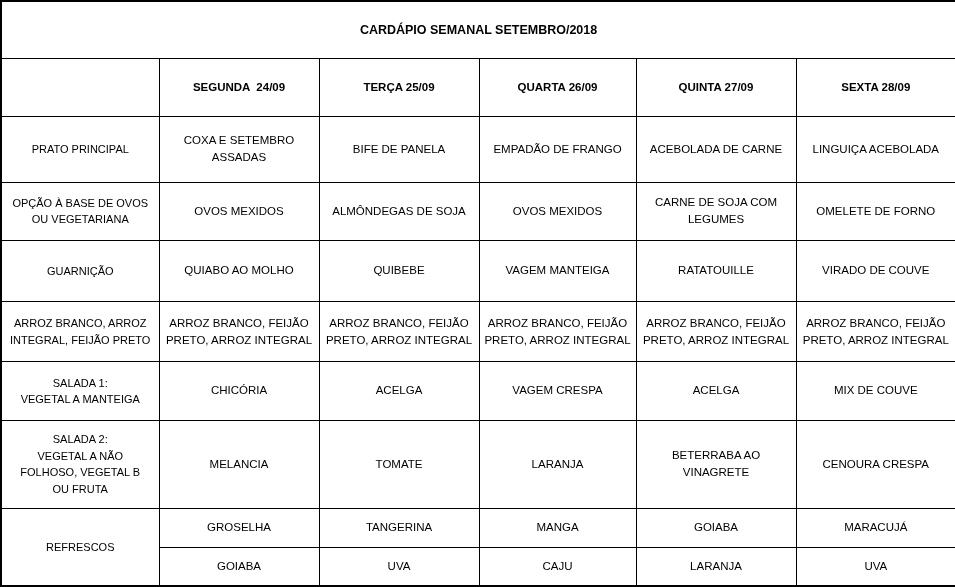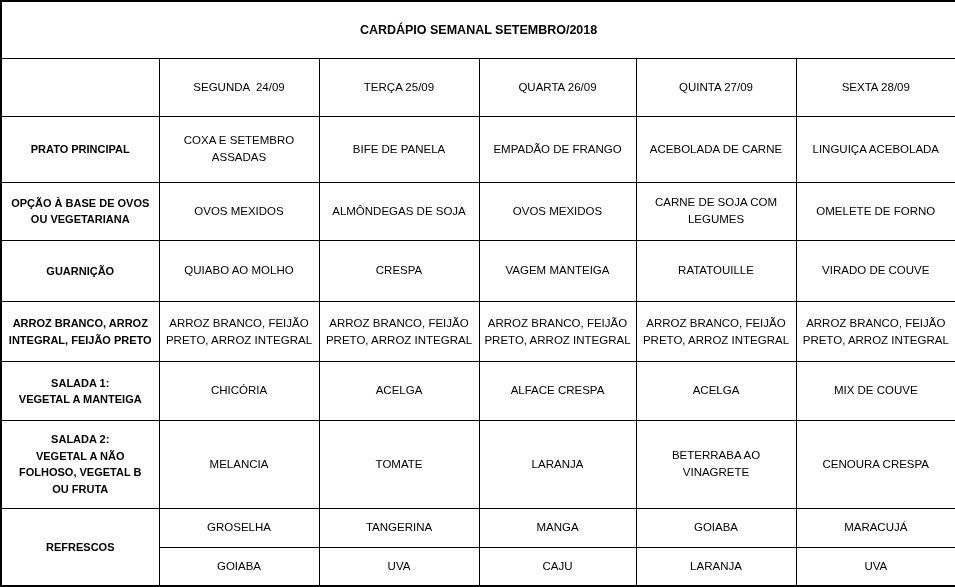--- a/index.html
+++ b/index.html
@@ -29,25 +29,25 @@
     white-space: pre-wrap;
     line-height: 1.5;
     overflow: hidden;
   }
   .title-cell {
     font-weight: bold;
     font-size: 12.5px;
     border-bottom: 1px solid #000000;
   }
   th.day {
-    font-weight: normal;
+    font-weight: bold;
     font-size: 11.5px;
   }
   th.rowlabel {
-    font-weight: bold;
+    font-weight: normal;
     font-size: 11px;
   }
   td.cell {
     font-weight: normal;
     font-size: 11.5px;
   }
   tr.h-title  { height: 56px; }
   tr.h-days   { height: 57px; }
   tr.h-r1     { height: 64px; }
   tr.h-r2     { height: 57px; }
@@ -102,21 +102,21 @@
       <td class="cell">ALMÔNDEGAS DE SOJA</td>
       <td class="cell">OVOS MEXIDOS</td>
       <td class="cell">CARNE DE SOJA COM
 LEGUMES</td>
       <td class="cell">OMELETE DE FORNO</td>
     </tr>
 
     <tr class="h-r3">
       <th class="rowlabel">GUARNIÇÃO</th>
       <td class="cell">QUIABO AO MOLHO</td>
-      <td class="cell">CRESPA</td>
+      <td class="cell">QUIBEBE</td>
       <td class="cell">VAGEM MANTEIGA</td>
       <td class="cell">RATATOUILLE</td>
       <td class="cell">VIRADO DE COUVE</td>
     </tr>
 
     <tr class="h-r4">
       <th class="rowlabel">ARROZ BRANCO, ARROZ
 INTEGRAL, FEIJÃO PRETO</th>
       <td class="cell">ARROZ BRANCO, FEIJÃO
 PRETO, ARROZ INTEGRAL</td>
@@ -128,21 +128,21 @@
 PRETO, ARROZ INTEGRAL</td>
       <td class="cell">ARROZ BRANCO, FEIJÃO
 PRETO, ARROZ INTEGRAL</td>
     </tr>
 
     <tr class="h-r5">
       <th class="rowlabel">SALADA 1:
 VEGETAL A MANTEIGA</th>
       <td class="cell">CHICÓRIA</td>
       <td class="cell">ACELGA</td>
-      <td class="cell">ALFACE CRESPA</td>
+      <td class="cell">VAGEM CRESPA</td>
       <td class="cell">ACELGA</td>
       <td class="cell">MIX DE COUVE</td>
     </tr>
 
     <tr class="h-r6">
       <th class="rowlabel">SALADA 2:
 VEGETAL A NÃO
 FOLHOSO, VEGETAL B
 OU FRUTA</th>
       <td class="cell">MELANCIA</td>

